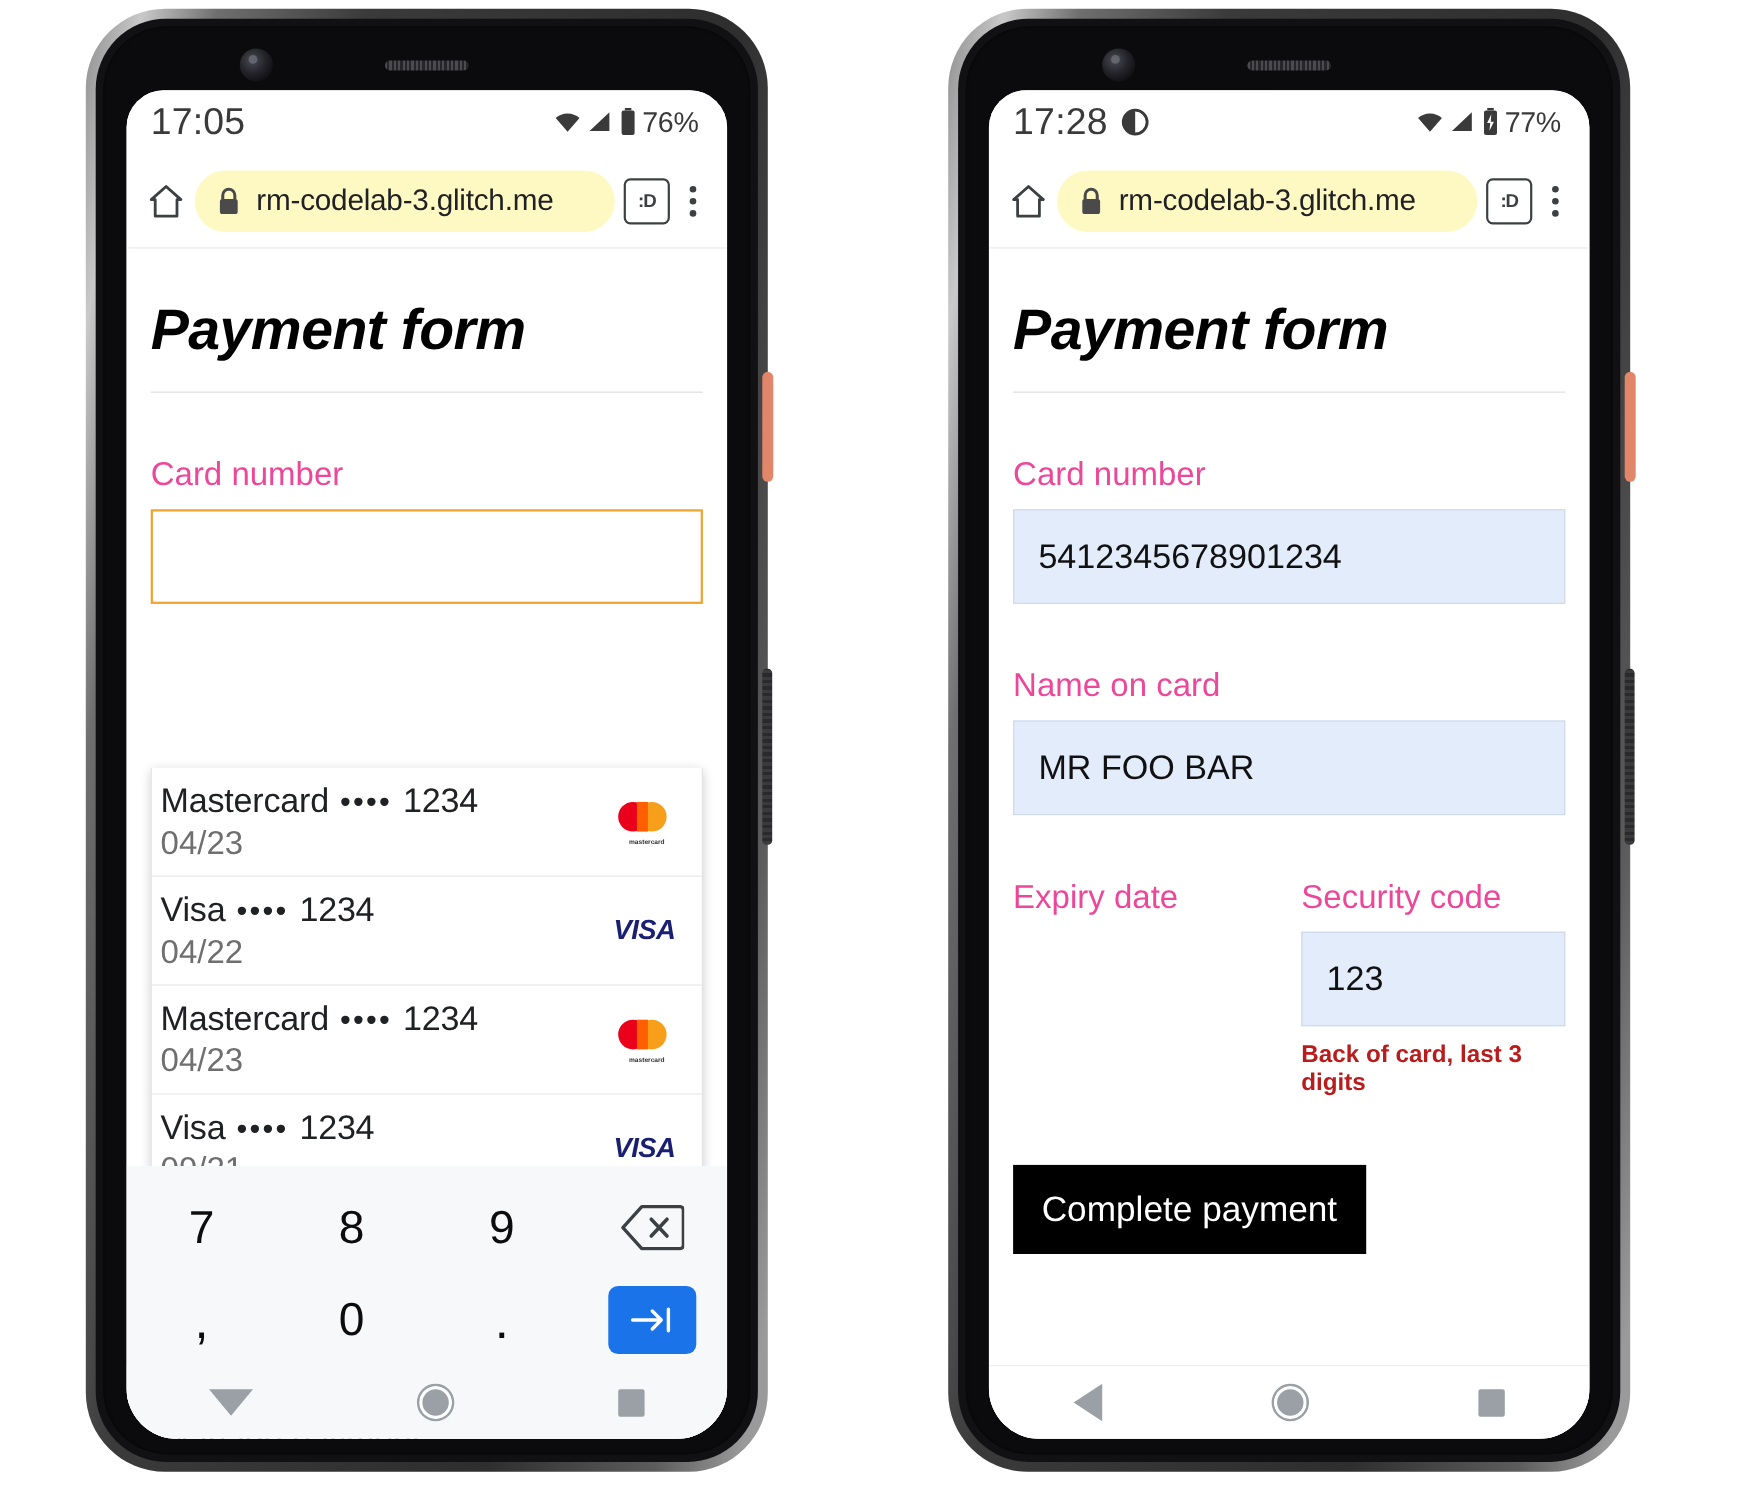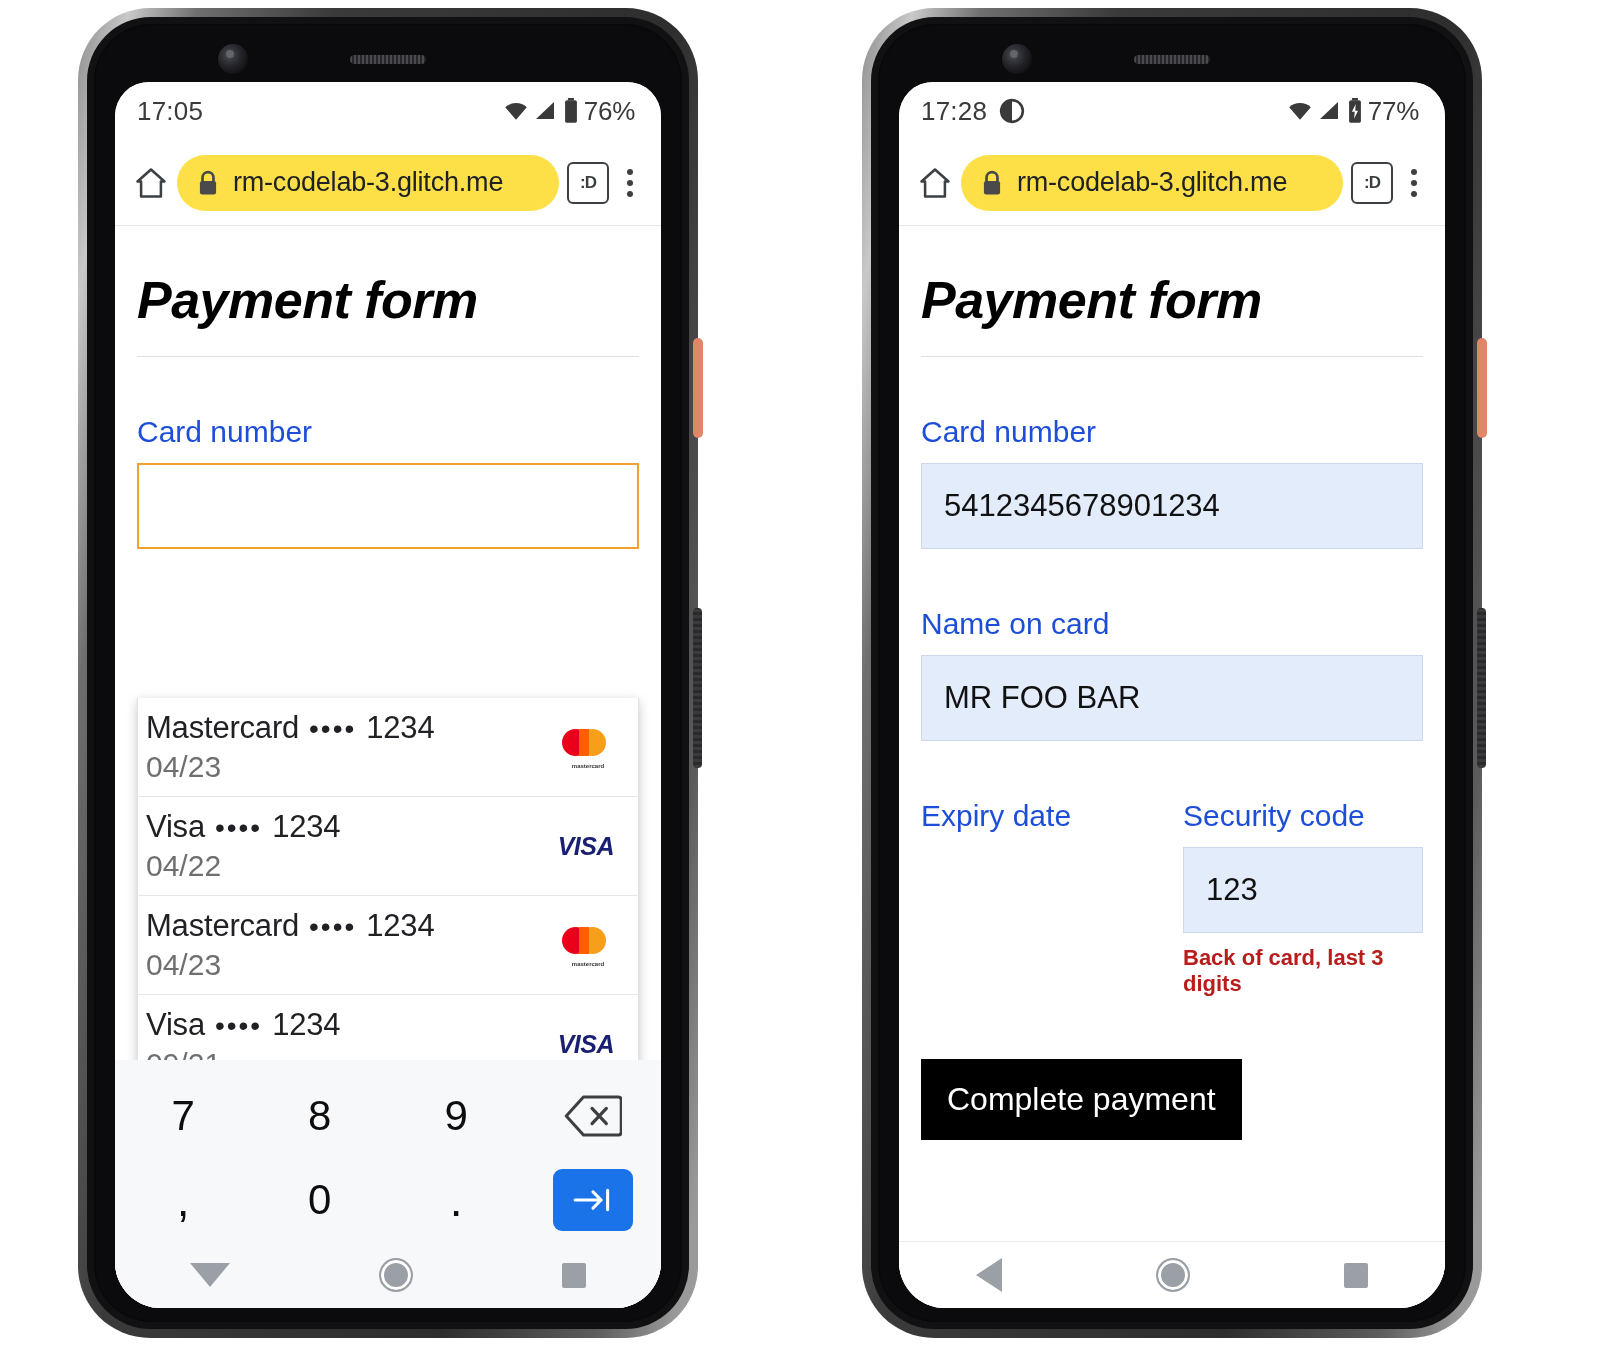--- a/index.html
+++ b/index.html
@@ -36,43 +36,43 @@
     background:repeating-linear-gradient(90deg,#4b4b4f 0 2px,#26262a 2px 4px);}
 
   .power-btn{position:absolute;right:-5px;top:330px;width:10px;height:100px;border-radius:5px;background:#e2866a;}
   .vol-btn{position:absolute;right:-4px;top:600px;width:9px;height:160px;border-radius:4px;
     background:repeating-linear-gradient(0deg,#3a3a3d 0 3px,#2a2a2d 3px 6px);}
 
   
   .statusbar{height:58px;flex:0 0 58px;display:flex;align-items:center;
     justify-content:space-between;padding:0 26px 0 22px;background:#fff;box-sizing:border-box;}
   .sb-left{display:flex;align-items:center;gap:12px;}
-  .sb-time{font-size:26px;color:#3a3a3a;letter-spacing:.2px;}
+  .sb-time{font-size:34px;color:#3a3a3a;letter-spacing:.2px;}
   .sb-right{display:flex;align-items:center;gap:5px;}
   .sb-pct{font-size:26px;color:#3a3a3a;letter-spacing:-.3px;}
 
   
   .toolbar{height:86px;flex:0 0 86px;display:flex;align-items:center;background:#fff;
     padding:0 16px 0 18px;box-sizing:border-box;border-bottom:1px solid #e6e6e6;
     box-shadow:0 2px 4px -2px rgba(0,0,0,.18);}
-  .omnibox{flex:1;height:56px;background:#fde047;border-radius:28px;display:flex;align-items:center;
+  .omnibox{flex:1;height:56px;background:#fef9c3;border-radius:28px;display:flex;align-items:center;
     padding:0 20px;margin:0 8px;box-sizing:border-box;gap:14px;overflow:hidden;}
   .url-text{font-size:27px;color:#202124;white-space:nowrap;letter-spacing:-.2px;}
   .tabcount{width:38px;height:38px;border:2.6px solid #3c4043;border-radius:6px;
     display:flex;align-items:center;justify-content:center;font-size:17px;color:#3c4043;font-weight:700;
     letter-spacing:-1px;flex:0 0 auto;}
   .kebab{width:30px;display:flex;flex-direction:column;align-items:center;gap:5px;flex:0 0 auto;margin-left:6px;}
   .kebab i{width:6px;height:6px;border-radius:50%;background:#3c4043;display:block;}
 
   
   .page{flex:1;background:#fff;position:relative;overflow:hidden;}
   .page-inner{padding:44px 22px 0 22px;}
   .page-title{font-size:52px;font-weight:700;color:#000;margin:0 0 26px 0;letter-spacing:-.5px;font-style:italic;}
   .rule{height:1px;background:#dddddd;margin-bottom:58px;}
-  .field-label{font-size:30px;color:#1d4ed8;margin-bottom:14px;}
+  .field-label{font-size:30px;color:#ec4899;margin-bottom:14px;}
   .field-box{height:86px;box-sizing:border-box;border:1px solid #cfcfcf;background:#fff;}
   .field-box.focused{border:2px solid #f0a12e;}
   .field-box.filled{background:#e3ecfb;border:1px solid #cdd8ea;display:flex;align-items:center;
     padding-left:22px;font-size:31px;color:#111;}
   .spacer-lg{height:58px;}
 
   
   .autofill{position:absolute;left:22px;right:22px;background:#fff;
     box-shadow:0 3px 10px rgba(0,0,0,.22);border:1px solid #e2e2e2;border-top:none;}
   .af-row{display:flex;align-items:center;justify-content:space-between;

